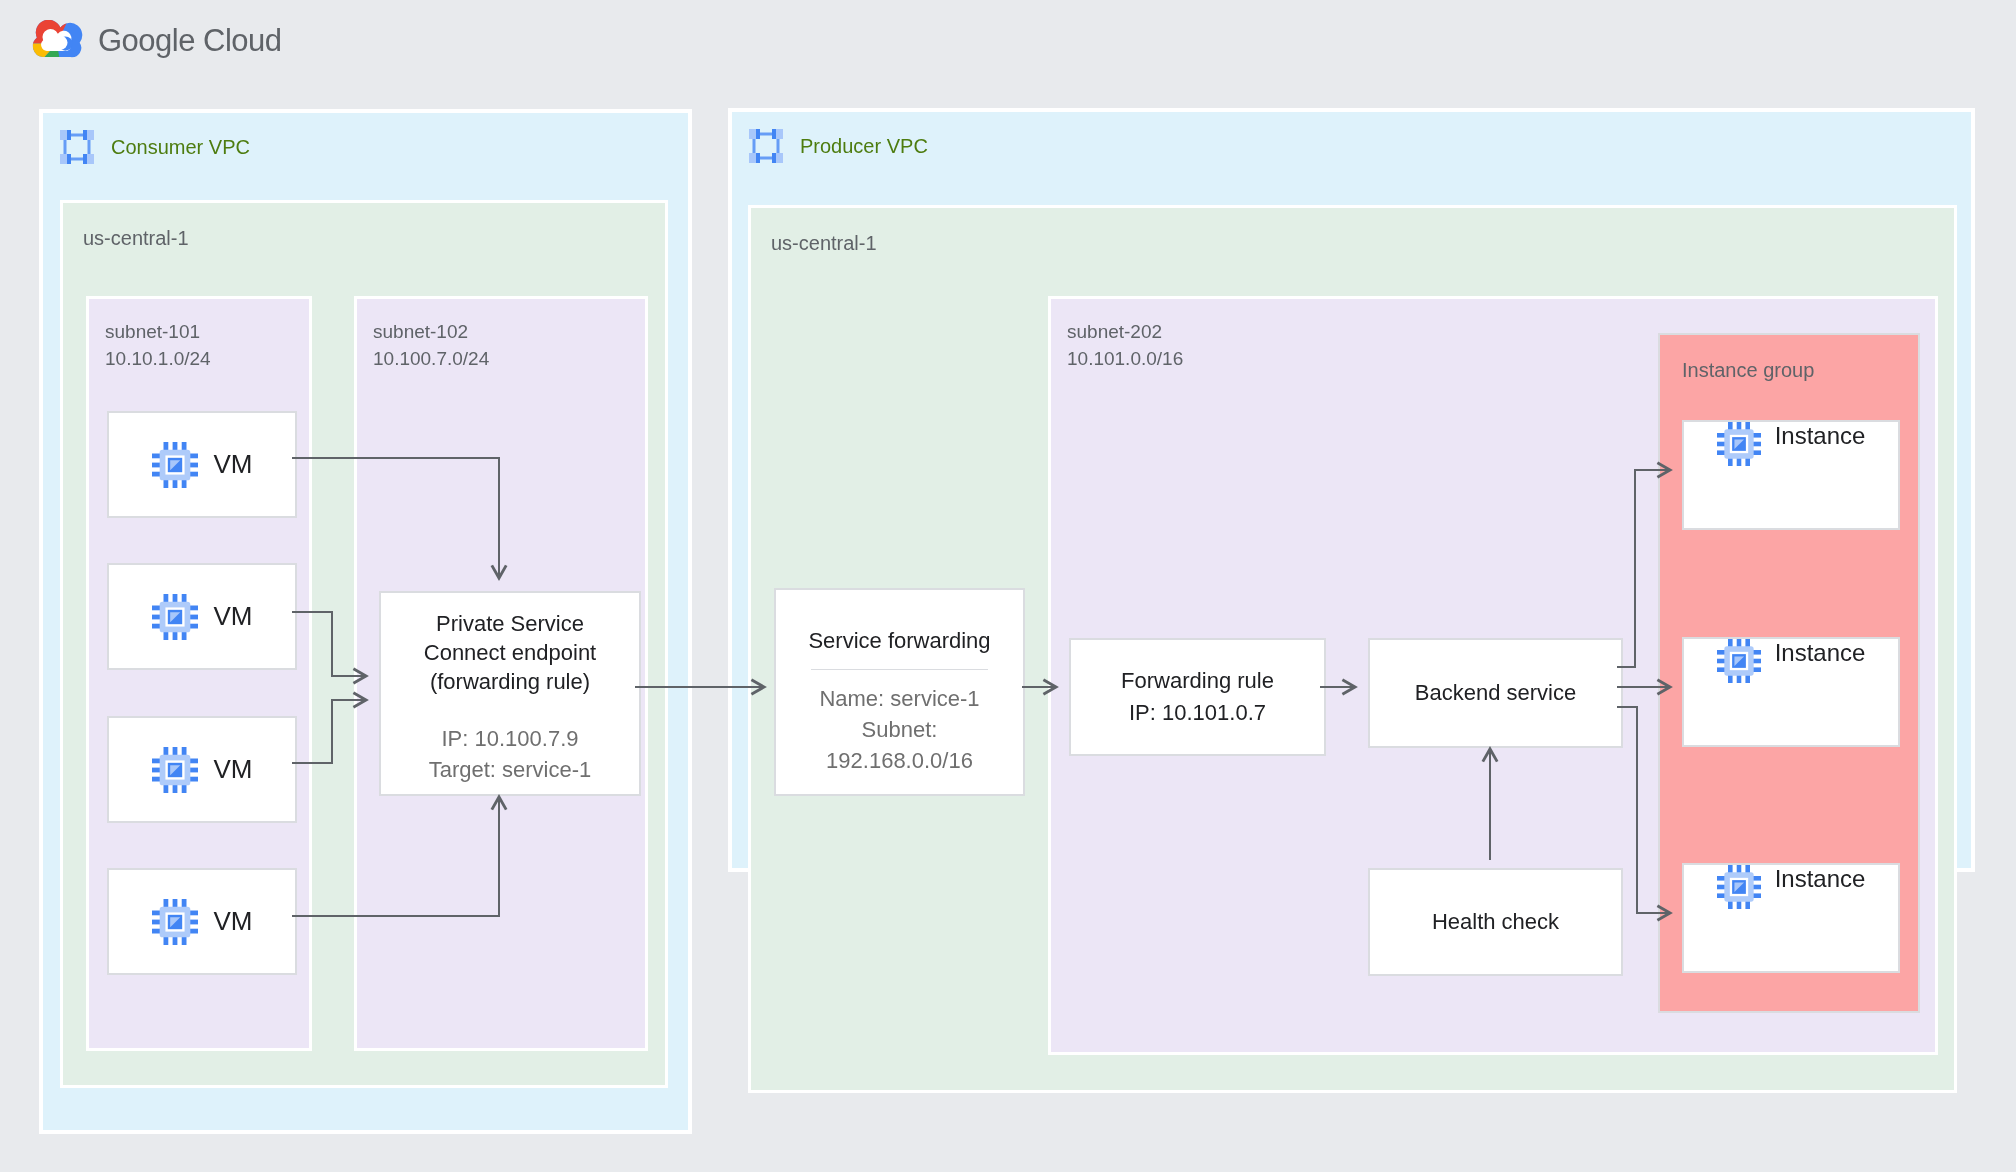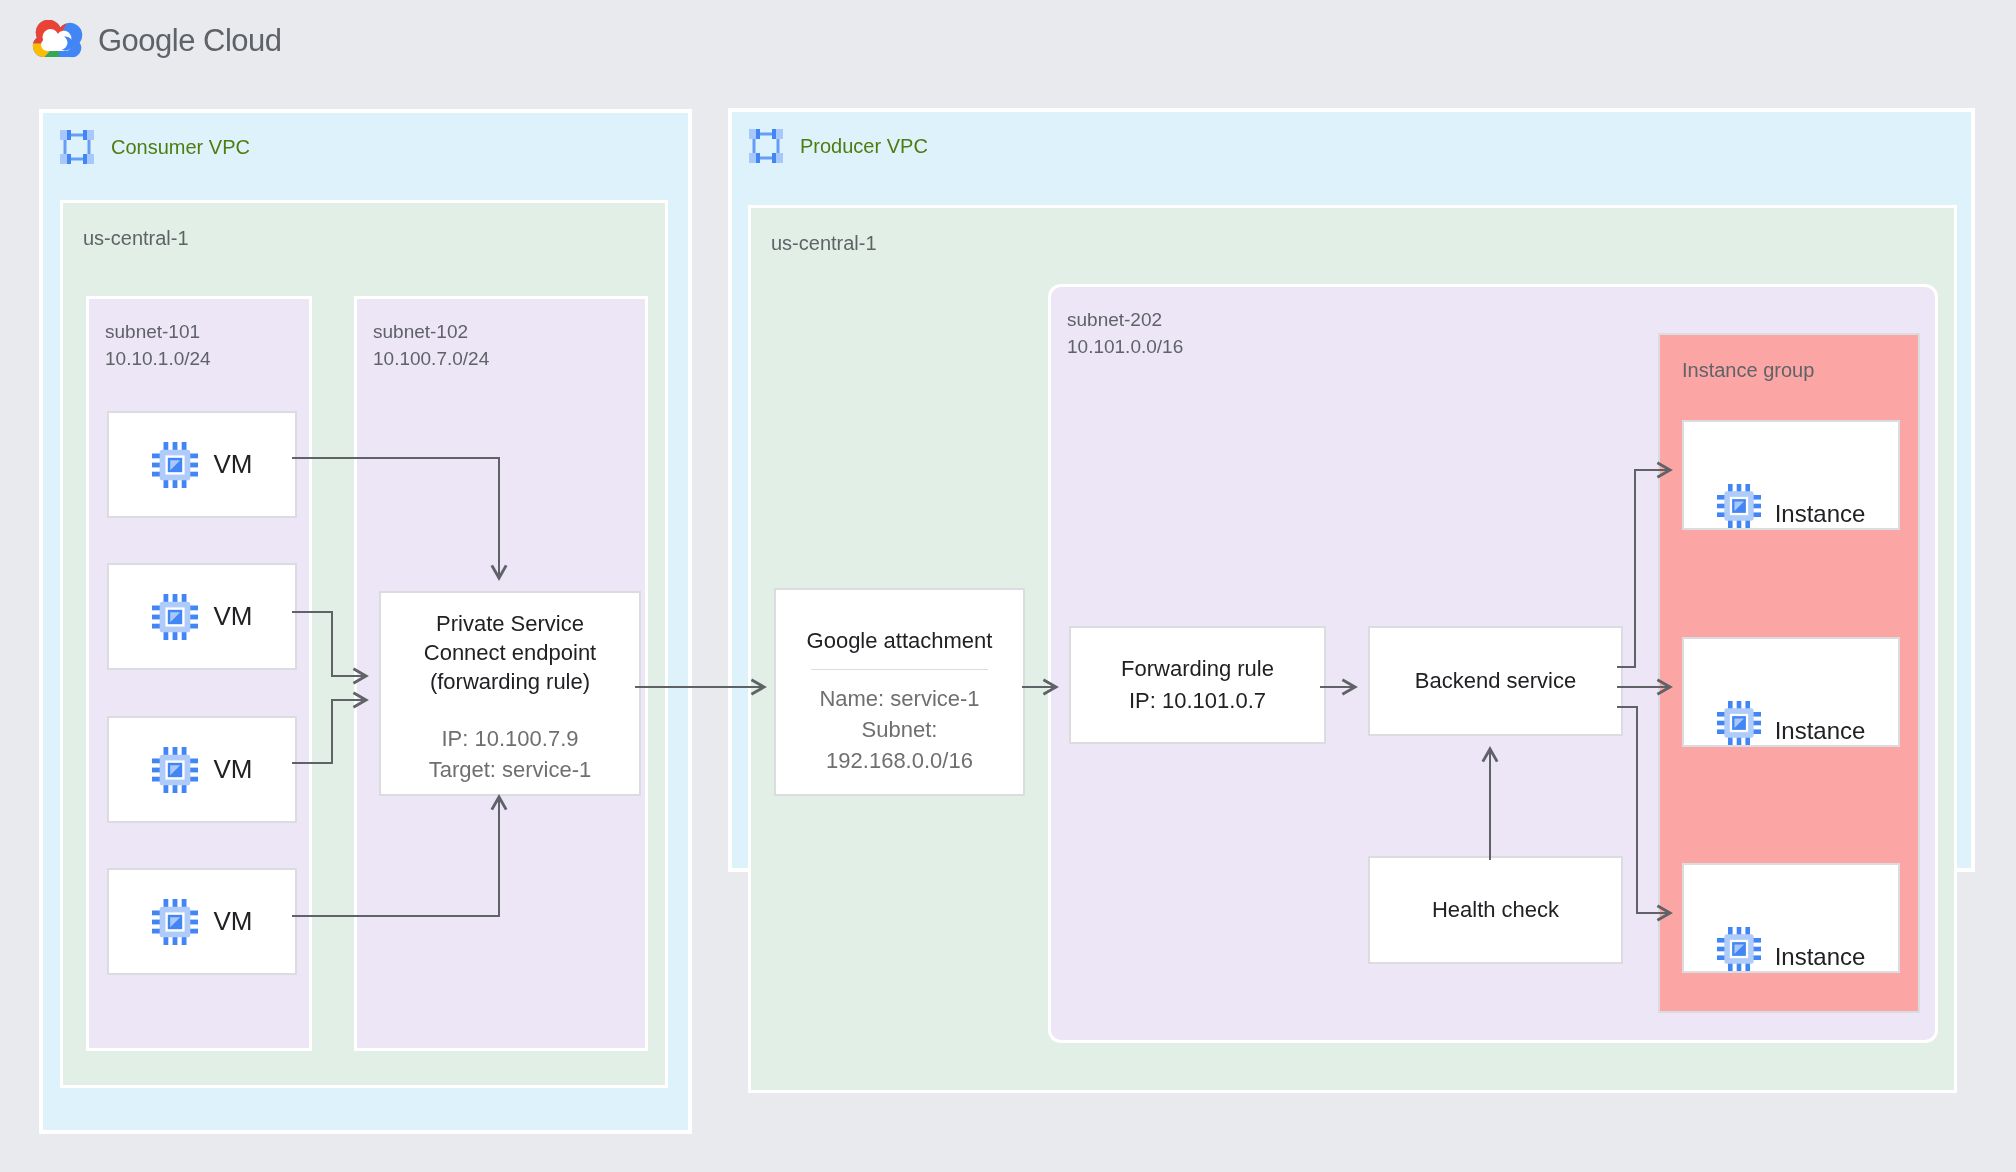--- a/index.html
+++ b/index.html
@@ -15,21 +15,21 @@
   .vpc-label{font-size:20px;color:#4d7c0f;}
   .region{position:absolute;background:#e2efe6;border:3px solid #ffffff;box-sizing:border-box;}
   .region-label{position:absolute;left:20px;top:24px;font-size:20px;color:#5f6368;}
   .subnet{position:absolute;background:#ece6f6;border:3px solid #ffffff;box-sizing:border-box;}
   .subnet-label{position:absolute;left:16px;top:20px;font-size:19px;color:#5f6368;line-height:1.4;}
 
   
   .node{position:absolute;background:#ffffff;border:2px solid #dadce0;box-sizing:border-box;}
   .vm-box{display:flex;align-items:center;justify-content:center;gap:16px;}
   .vm-label{font-size:26px;color:#202124;}
-  .inst-box{display:flex;align-items:flex-end;justify-content:center;gap:14px;}
+  .inst-box{display:flex;align-items:flex-start;justify-content:center;gap:14px;}
   .inst-label{font-size:24px;color:#202124;}
   .flow-box{display:flex;flex-direction:column;align-items:center;text-align:center;}
   .flow-title{font-size:22px;color:#202124;line-height:1.32;}
   .flow-sub{font-size:22px;color:#6f6f6f;line-height:1.4;}
   .divider{width:78%;height:1px;background:#dadce0;margin:14px auto;}
   .center-box{display:flex;flex-direction:column;align-items:center;justify-content:center;text-align:center;}
   .ig-box{background:#fca5a5;border:2px solid #dadce0;position:absolute;box-sizing:border-box;}
   .ig-label{position:absolute;left:22px;top:24px;font-size:20px;color:#5f6368;}
 
   
@@ -158,28 +158,28 @@
       <svg width="36" height="36">
           <use href="#ic-vpc"></use>
         </svg>
       <span class="vpc-label">Producer VPC</span>
     </div>
 
     <div class="region" style="left:16px;top:93px;width:1209px;height:888px;">
       <div class="region-label">us-central-1</div>
 
       <div class="node flow-box" style="left:23px;top:380px;width:251px;height:208px;padding:36px 10px 16px;">
-        <div class="flow-title">Google attachment</div>
+        <div class="flow-title">Service forwarding</div>
         <div class="divider"></div>
         <div class="flow-sub">Name: service-1</div>
         <div class="flow-sub">Subnet:</div>
         <div class="flow-sub">192.168.0.0/16</div>
       </div>
 
-      <div class="subnet" style="left:297px;top:76px;width:890px;height:759px;border-radius:13px;">
+      <div class="subnet" style="left:297px;top:88px;width:890px;height:759px;">
         <div class="subnet-label">
           <div>subnet-202</div>
           <div>10.101.0.0/16</div>
         </div>
 
         <div class="node center-box" style="left:18px;top:339px;width:257px;height:118px;">
           <div class="flow-title" style="line-height:1.45;">Forwarding rule</div>
           <div class="flow-title" style="line-height:1.45;">IP: 10.101.0.7</div>
         </div>
 

